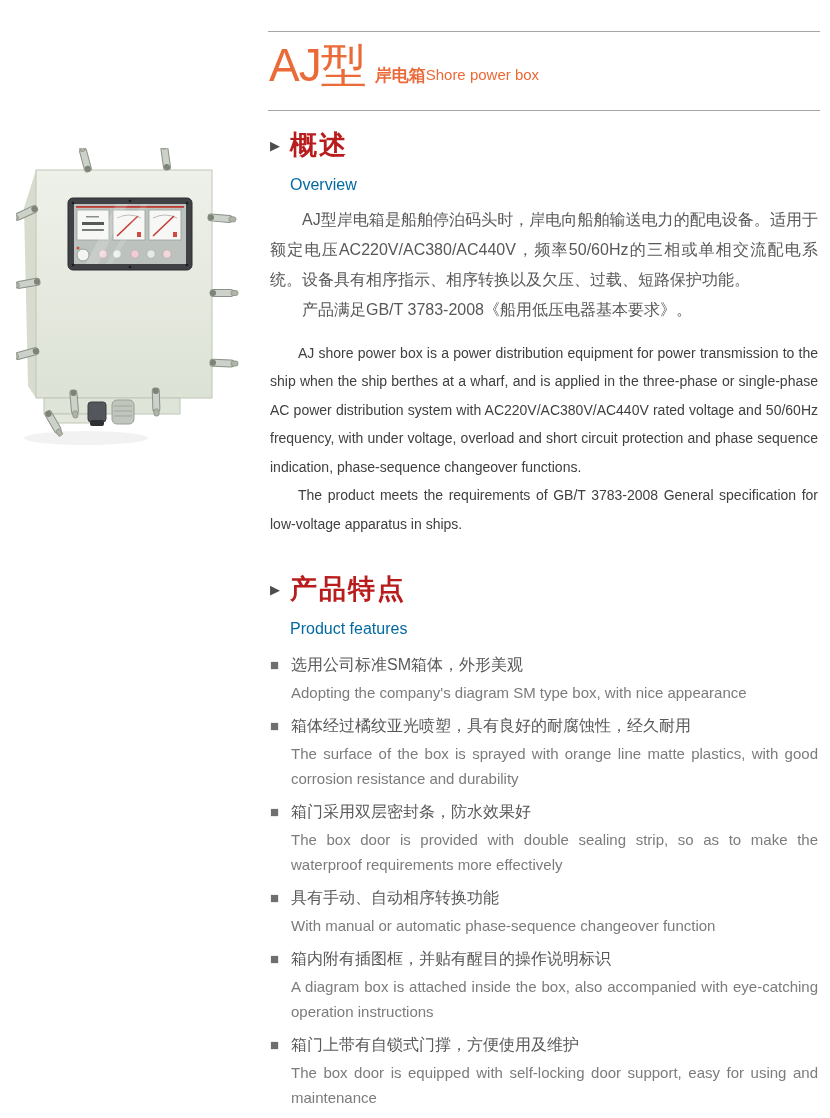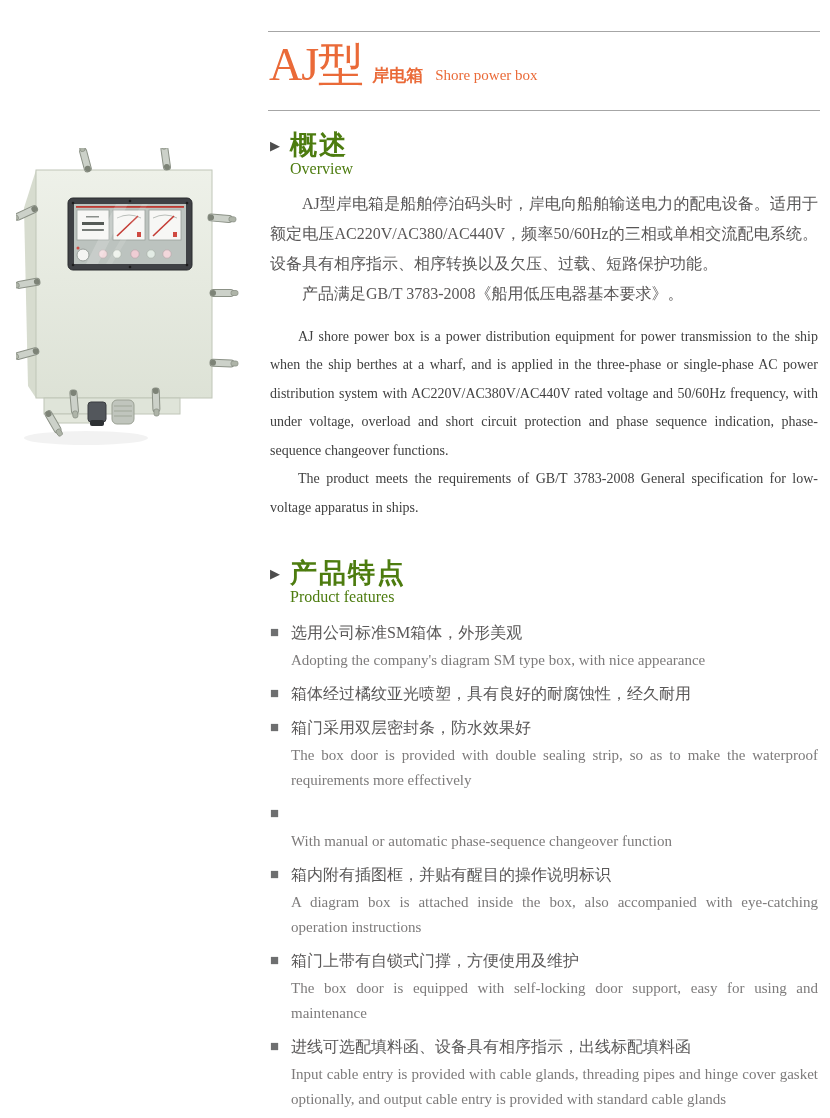--- a/index.html
+++ b/index.html
@@ -1,39 +1,39 @@
 <!DOCTYPE html>
 <html><head>
 <meta charset="utf-8">
 <style>
   html,body{margin:0;padding:0;background:#ffffff;}
   #page{
     position:relative;width:830px;height:1117px;background:#ffffff;overflow:hidden;
-    font-family:Liberation Serif, serif;
+    font-family:Liberation Sans, sans-serif;
   }
   .rule{position:absolute;left:268px;width:552px;height:1px;background:#a6a6a6;}
   #rule-top{top:31px;}
   #rule-bottom{top:110px;}
 
   
   .title-block{position:absolute;left:269px;top:42px;display:flex;align-items:flex-end;color:#ea6a38;}
   .model{font-size:46px;line-height:1;letter-spacing:-1px;}
   .subtitle{display:flex;flex-direction:row;margin-left:9px;padding-bottom:2px;}
   .sub-zh{font-size:17px;font-weight:bold;line-height:1.2;}
-  .sub-en{font-size:15px;line-height:1.2;margin-left:12px;}
+  .sub-en{font-size:15px;line-height:1.2;}
 
   
   .photo{position:absolute;left:16px;top:148px;width:228px;height:300px;}
 
   
   .content{position:absolute;left:270px;top:131px;width:548px;}
   .section-header{display:flex;align-items:flex-start;}
   .marker{color:#4d4d4d;font-size:13px;line-height:1;padding-top:8px;width:20px;flex:none;}
-  .sh-zh{font-size:27px;color:#4d7c0f;line-height:1.05;letter-spacing:2px;font-weight:600;}
-  .sh-en{font-size:16px;color:#4d7c0f;line-height:1.2;margin-top:0;}
+  .sh-zh{font-size:27px;color:#b91c1c;line-height:1.05;letter-spacing:2px;font-weight:600;}
+  .sh-en{font-size:16px;color:#0369a1;line-height:1.2;margin-top:16px;}
 
   .zh-para{margin:10px 0 0 0;font-size:16px;line-height:30px;color:#595757;
            text-align:justify;text-indent:2em;}
   .en-para{margin:14px 0 0 0;font-size:14px;line-height:28.5px;color:#404040;
            text-align:justify;text-indent:2em;}
   .en-para.second{margin-top:0;}
   .zh-para.second{margin-top:0;}
 
   .features-header{margin-top:37px;}
   .feature-list{margin-top:12px;}
@@ -183,33 +183,35 @@
             <span>选用公司标准SM箱体，外形美观</span>
           </div>
         <div class="f-en">Adopting the company's diagram SM type box, with nice appearance</div>
       </div>
 
       <div class="feature">
         <div class="f-zh">
             <span class="f-bullet">■</span>
             <span>箱体经过橘纹亚光喷塑，具有良好的耐腐蚀性，经久耐用</span>
           </div>
+        <div class="f-en">The surface of the box is sprayed with orange line matte plastics, with good corrosion resistance and durability</div>
       </div>
 
       <div class="feature">
         <div class="f-zh">
             <span class="f-bullet">■</span>
             <span>箱门采用双层密封条，防水效果好</span>
           </div>
         <div class="f-en">The box door is provided with double sealing strip, so as to make the waterproof requirements more effectively</div>
       </div>
 
       <div class="feature">
         <div class="f-zh">
             <span class="f-bullet">■</span>
+            <span>具有手动、自动相序转换功能</span>
           </div>
         <div class="f-en">With manual or automatic phase-sequence changeover function</div>
       </div>
 
       <div class="feature">
         <div class="f-zh">
             <span class="f-bullet">■</span>
             <span>箱内附有插图框，并贴有醒目的操作说明标识</span>
           </div>
         <div class="f-en">A diagram box is attached inside the box, also accompanied with eye-catching operation instructions</div>

